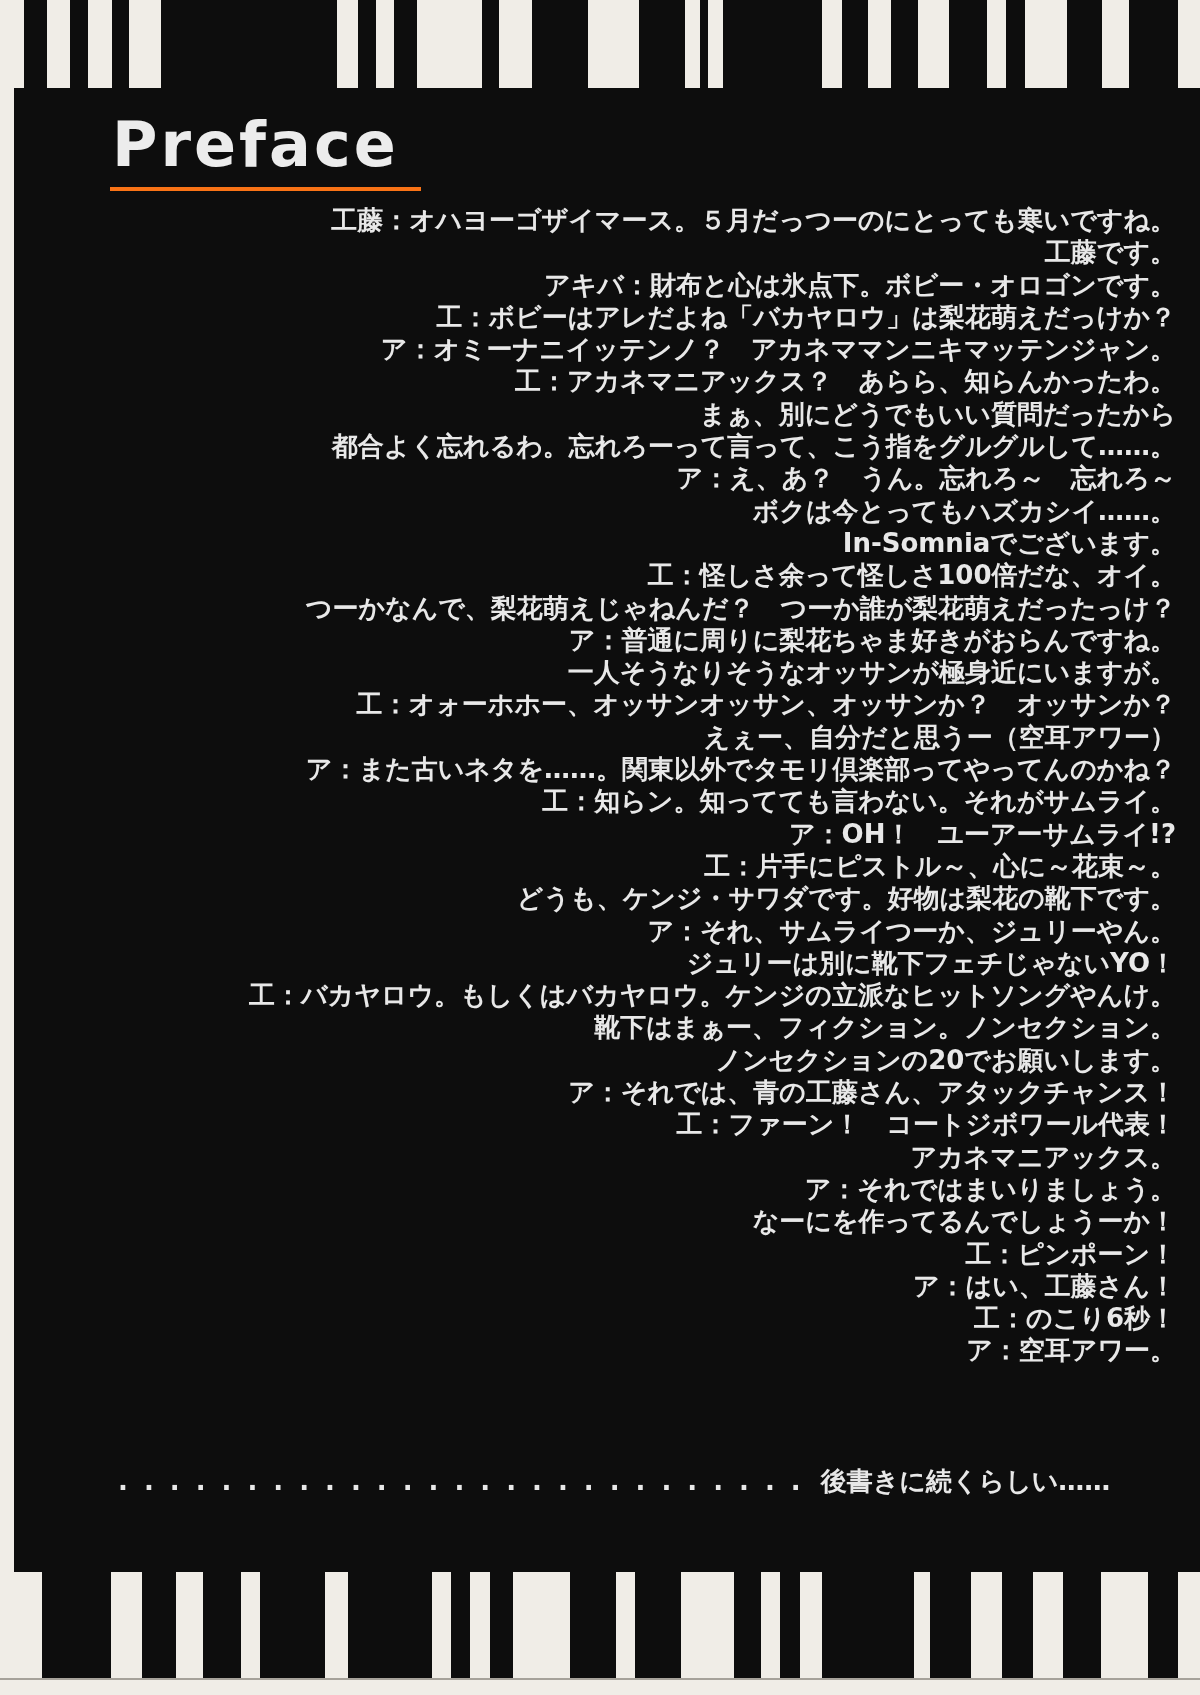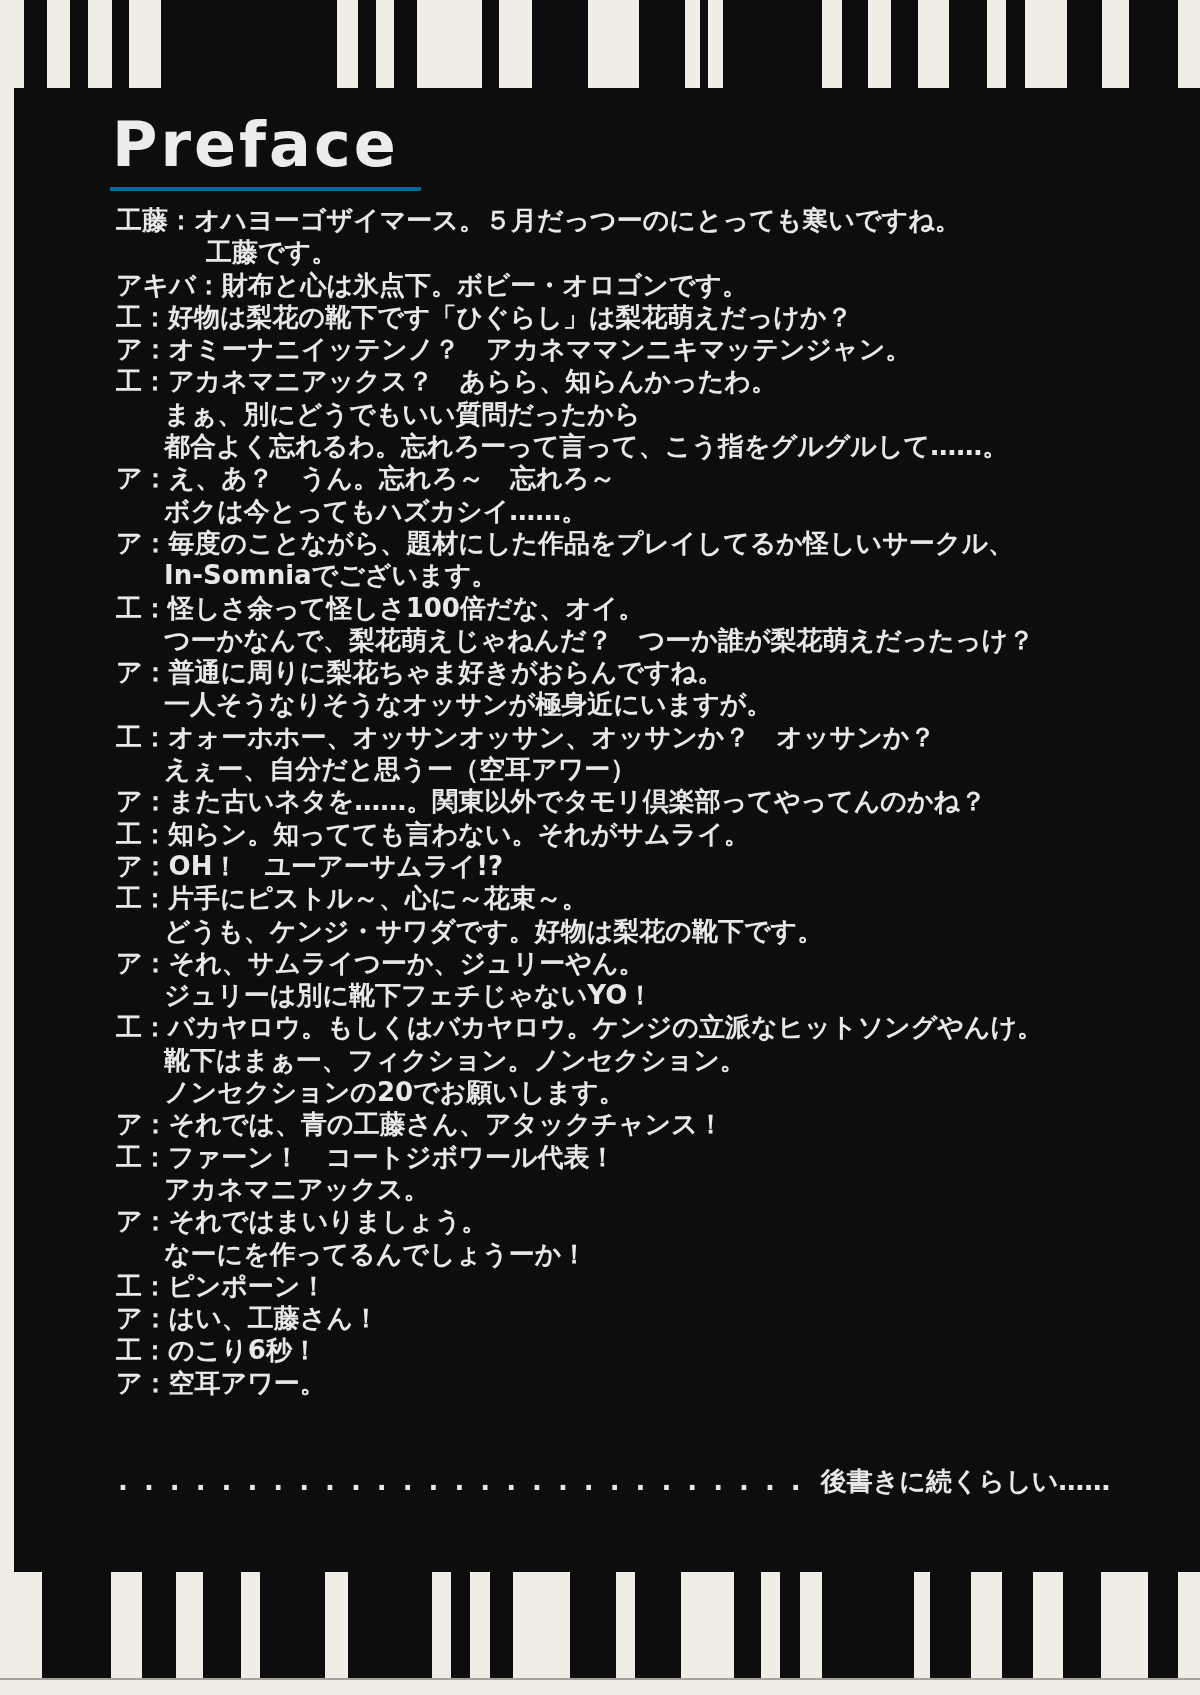--- a/index.html
+++ b/index.html
@@ -24,28 +24,28 @@
   }
   .seam{
     position:absolute;left:0;top:1678px;width:1200px;height:2px;
     background:#a6a29a;
   }
   .title{
     position:absolute;left:110px;top:112px;margin:0;
     color:#ececec;
     font-size:62px;font-weight:700;line-height:1.05;
     letter-spacing:3px;
-    border-bottom:4px solid #0369a1;
+    border-bottom:4px solid #f97316;
     padding:0 22px 10px 2px;
     display:inline-block;
   }
   .dialogue{
     position:absolute;left:116px;top:204px;width:1060px;
     color:var(--text,#e8e8e8);
-    font-size:26px;font-weight:700;line-height:32.3px;
+    font-size:26px;font-weight:700;line-height:32.3px;text-align:right;
   }
   .dline{white-space:nowrap;}
   .ind1{padding-left:48px;}
   .ind2{padding-left:90px;}
   .footer{
     position:absolute;left:118px;top:1464px;
     color:var(--text,#e8e8e8);
     font-size:26px;font-weight:700;white-space:nowrap;
   }
   .dots{letter-spacing:16px;}
@@ -97,28 +97,27 @@
       <div class="stripe" style="left: 1178px; width: 22px;"></div>
     </div>
   <div class="seam"></div>
 
   <h1 class="title">Preface</h1>
 
   <div class="dialogue" id="dialogue">
       <div class="dline ind0">工藤：オハヨーゴザイマース。５月だっつーのにとっても寒いですね。</div>
       <div class="dline ind2">工藤です。</div>
       <div class="dline ind0">アキバ：財布と心は氷点下。ボビー・オロゴンです。</div>
-      <div class="dline ind0">工：好物は梨花の靴下です「ひぐらし」は梨花萌えだっけか？</div>
+      <div class="dline ind0">工：ボビーはアレだよね「バカヤロウ」は梨花萌えだっけか？</div>
       <div class="dline ind0">ア：オミーナニイッテンノ？　アカネママンニキマッテンジャン。</div>
       <div class="dline ind0">工：アカネマニアックス？　あらら、知らんかったわ。</div>
       <div class="dline ind1">まぁ、別にどうでもいい質問だったから</div>
       <div class="dline ind1">都合よく忘れるわ。忘れろーって言って、こう指をグルグルして……。</div>
       <div class="dline ind0">ア：え、あ？　うん。忘れろ～　忘れろ～</div>
       <div class="dline ind1">ボクは今とってもハズカシイ……。</div>
-      <div class="dline ind0">ア：毎度のことながら、題材にした作品をプレイしてるか怪しいサークル、</div>
       <div class="dline ind1">In-Somniaでございます。</div>
       <div class="dline ind0">工：怪しさ余って怪しさ100倍だな、オイ。</div>
       <div class="dline ind1">つーかなんで、梨花萌えじゃねんだ？　つーか誰が梨花萌えだったっけ？</div>
       <div class="dline ind0">ア：普通に周りに梨花ちゃま好きがおらんですね。</div>
       <div class="dline ind1">一人そうなりそうなオッサンが極身近にいますが。</div>
       <div class="dline ind0">工：オォーホホー、オッサンオッサン、オッサンか？　オッサンか？</div>
       <div class="dline ind1">えぇー、自分だと思うー（空耳アワー）</div>
       <div class="dline ind0">ア：また古いネタを……。関東以外でタモリ倶楽部ってやってんのかね？</div>
       <div class="dline ind0">工：知らン。知ってても言わない。それがサムライ。</div>
       <div class="dline ind0">ア：OH！　ユーアーサムライ!?</div>

